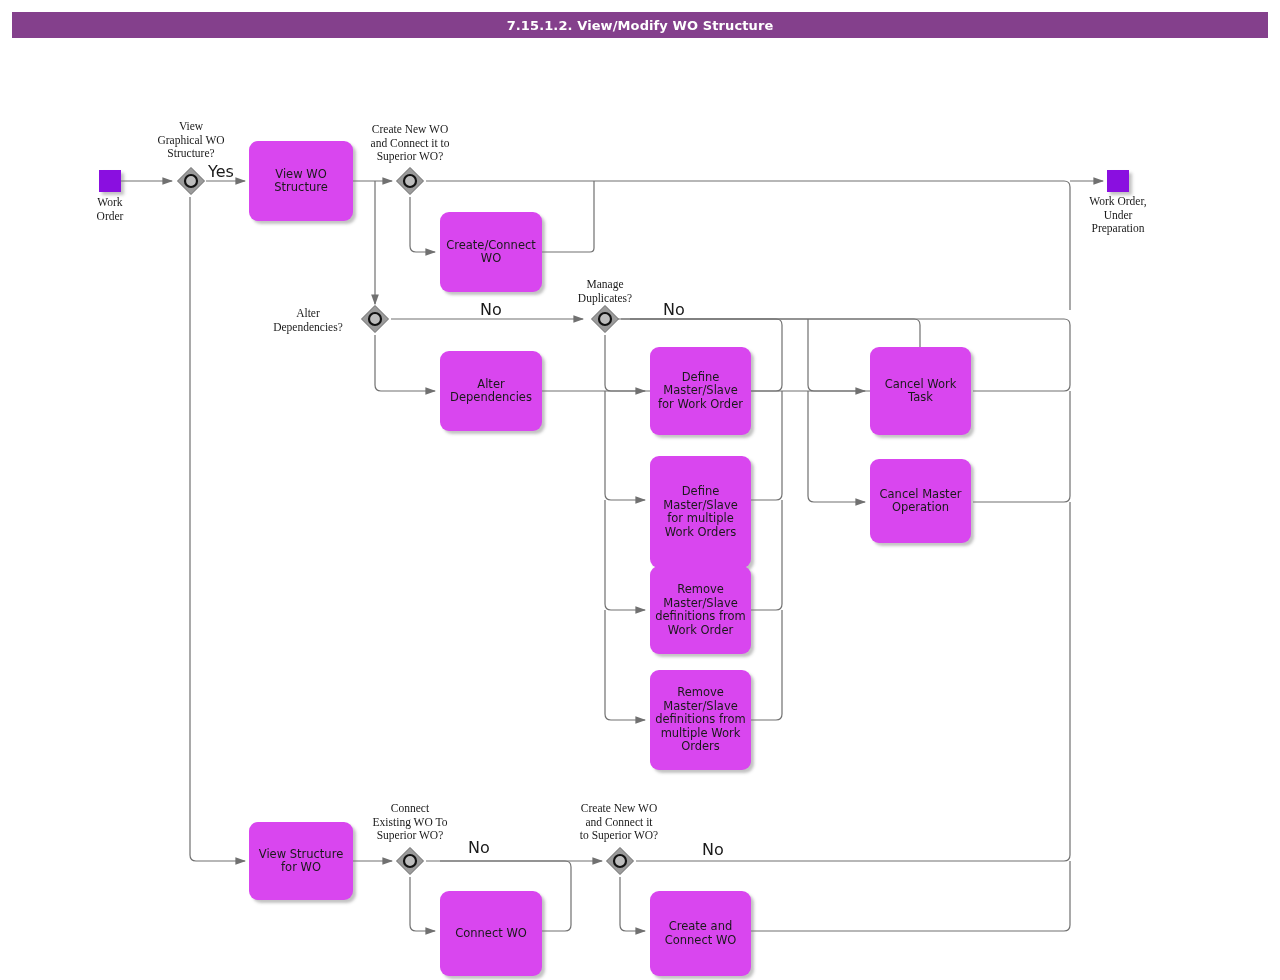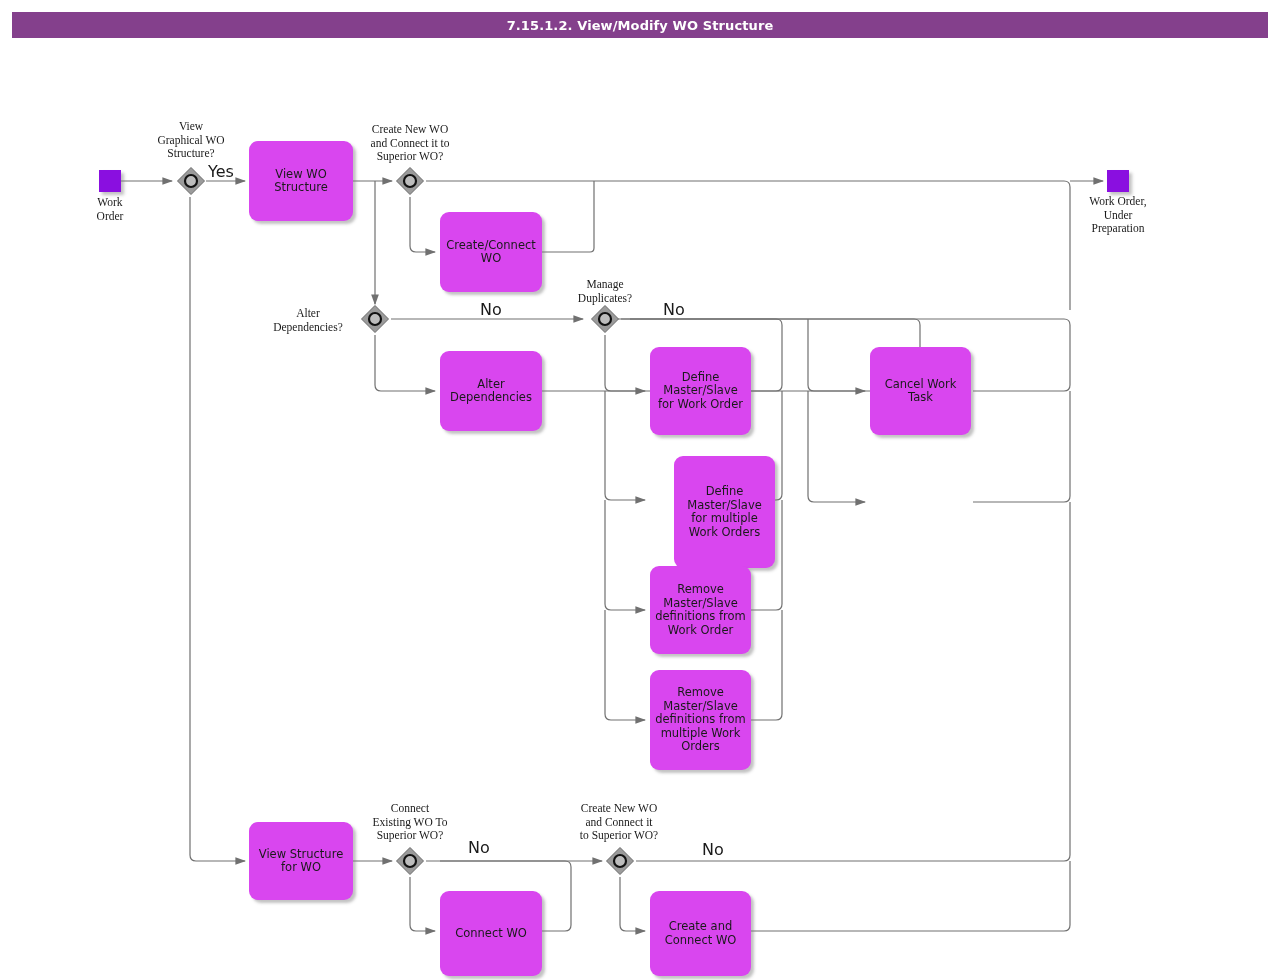--- a/index.html
+++ b/index.html
@@ -236,39 +236,41 @@
 WO</div>
 
   <div class="task" style="left:440px; top:351px; width:102px; height:80px;">Alter
 Dependencies</div>
 
   <div class="task" style="left:650px; top:347px; width:101px; height:88px;">Define
 Master/Slave
 for Work
 Order</div>
 
-  <div class="task" style="left:674px; top:456px; width:101px; height:112px;">Define
+  <div class="task" style="left:650px; top:456px; width:101px; height:112px;">Define
 Master/Slave for
 multiple Work
 Orders</div>
 
   <div class="task" style="left:650px; top:566px; width:101px; height:88px;">Remove
 Master/Slave
 definitions from
 Work Order</div>
 
   <div class="task" style="left:650px; top:670px; width:101px; height:100px;">Remove
 Master/Slave
 definitions from
 multiple Work
 Orders</div>
 
   <div class="task" style="left:870px; top:347px; width:101px; height:88px;">Cancel Work
 Task</div>
 
+  <div class="task" style="left:870px; top:459px; width:101px; height:84px;">Cancel Master
+Operation</div>
 
   <div class="task" style="left:249px; top:822px; width:104px; height:78px;">View Structure
 for WO</div>
 
   <div class="task" style="left:440px; top:891px; width:102px; height:85px;">Connect WO</div>
 
   <div class="task" style="left:650px; top:891px; width:101px; height:85px;">Create and
 Connect WO</div>
 
 </div>

